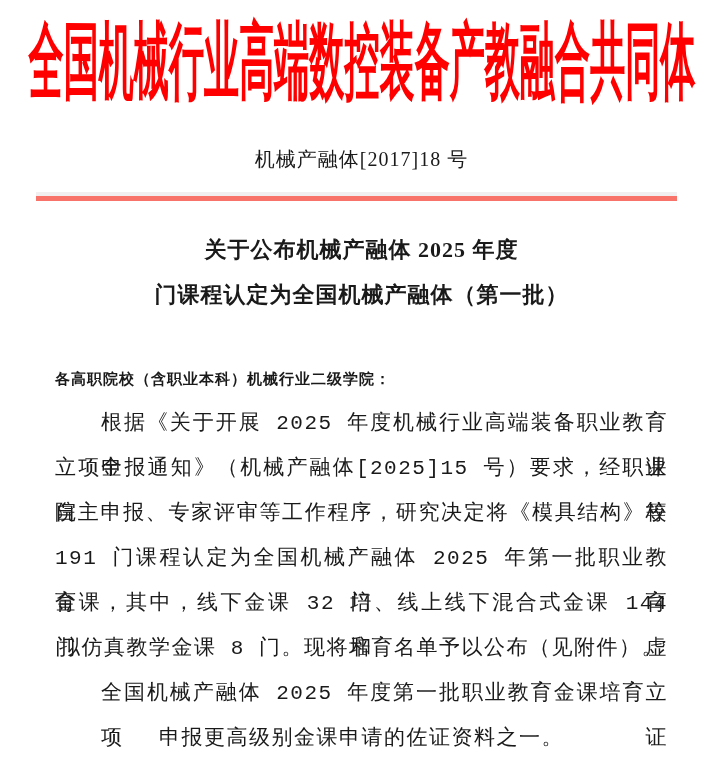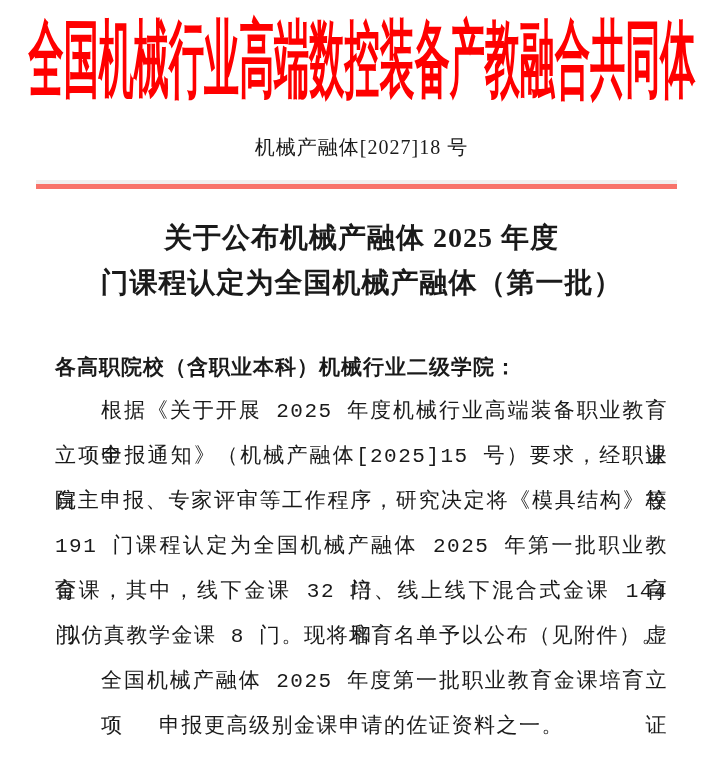--- a/index.html
+++ b/index.html
@@ -17,24 +17,23 @@
   .page {
     position: relative;
     width: 720px;
     height: 784px;
     padding: 0 52px 0 55px;
     box-sizing: border-box;
     background: #ffffff;
   }
   
   .org-name-wrap {
-    margin-top: 12px;
+    margin-top: 24px;
     height: 96px;
     display: flex;
-    align-items: center;
     justify-content: center;
     overflow: visible;
   }
   .org-name {
     font-size: 78px;
     font-weight: bold;
     line-height: 1;
     white-space: nowrap;
     transform: scale(0.45, 1.08);
     transform-origin: center center;
@@ -49,30 +48,30 @@
   }
   .divider {
     margin-top: 20px;
     margin-left: -19px;
     width: 641px;
   }
   .divider-shadow { height: 4px; background: #f1efef; }
   .divider-red    { height: 5px; background: #f8736a; }
   .title {
     margin: 26px 0 0 0;
-    font-size: 28px;
+    font-size: 22px;
     font-weight: bold;
     text-align: center;
     line-height: 45px;
     letter-spacing: 1px;
   }
   .title-line { display: block; white-space: nowrap; }
   .salutation {
     margin-top: 48px;
-    font-size: 21px;
+    font-size: 15px;
     font-weight: bold;
     line-height: 28px;
     letter-spacing: 1px;
   }
   .paragraphs {
     margin-top: 8px;
     font-size: 21px;
   }
   .para { margin: 0; }
   .line {
@@ -92,21 +91,21 @@
 </style>
 </head>
 <body>
 
 <div class="page">
 
   <div class="org-name-wrap">
     <div class="org-name" style="color: rgb(255, 0, 0);">全国机械行业高端数控装备产教融合共同体</div>
   </div>
 
-  <div class="doc-number">机械产融体[2027]18 号</div>
+  <div class="doc-number">机械产融体[2017]18 号</div>
 
   <div class="divider">
     <div class="divider-shadow" style="background: rgb(241, 239, 239);"></div>
     <div class="divider-red" style="background: rgb(248, 115, 106);"></div>
   </div>
 
   <h1 class="title">
     <span class="title-line">关于公布机械产融体 2025 年度</span>
     <span class="title-line">门课程认定为全国机械产融体（第一批）</span>
   </h1>

